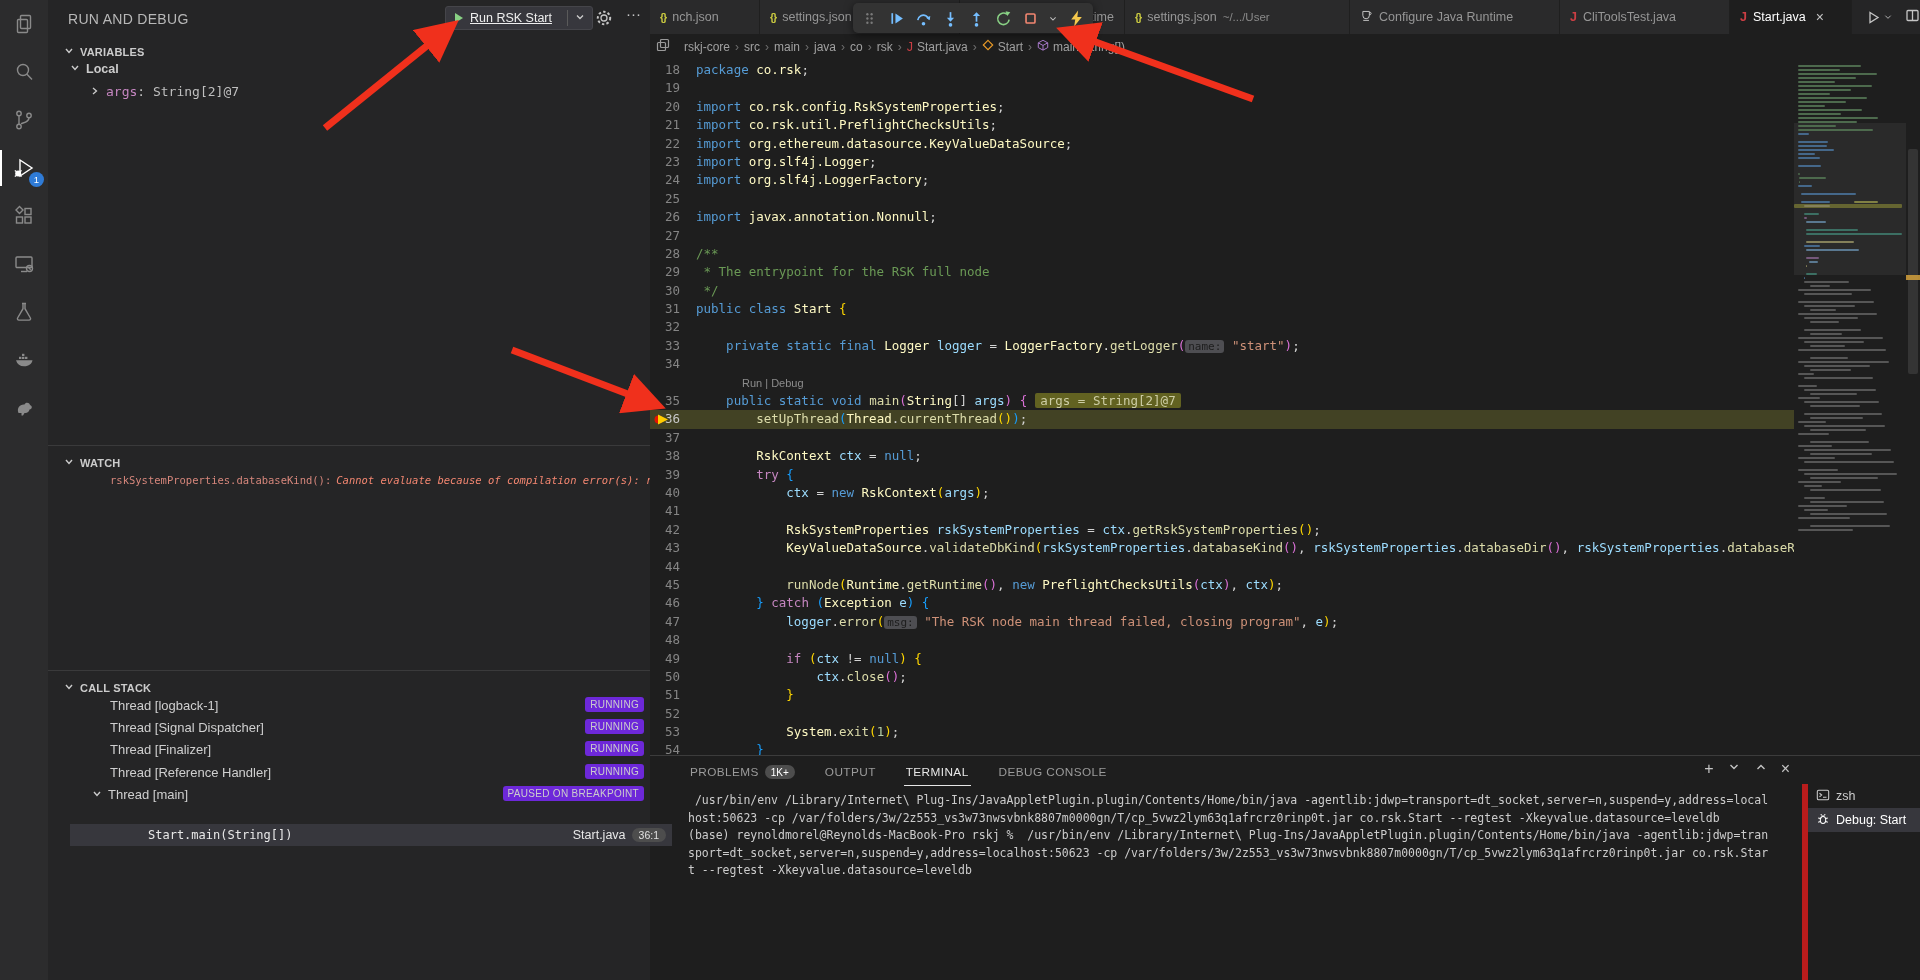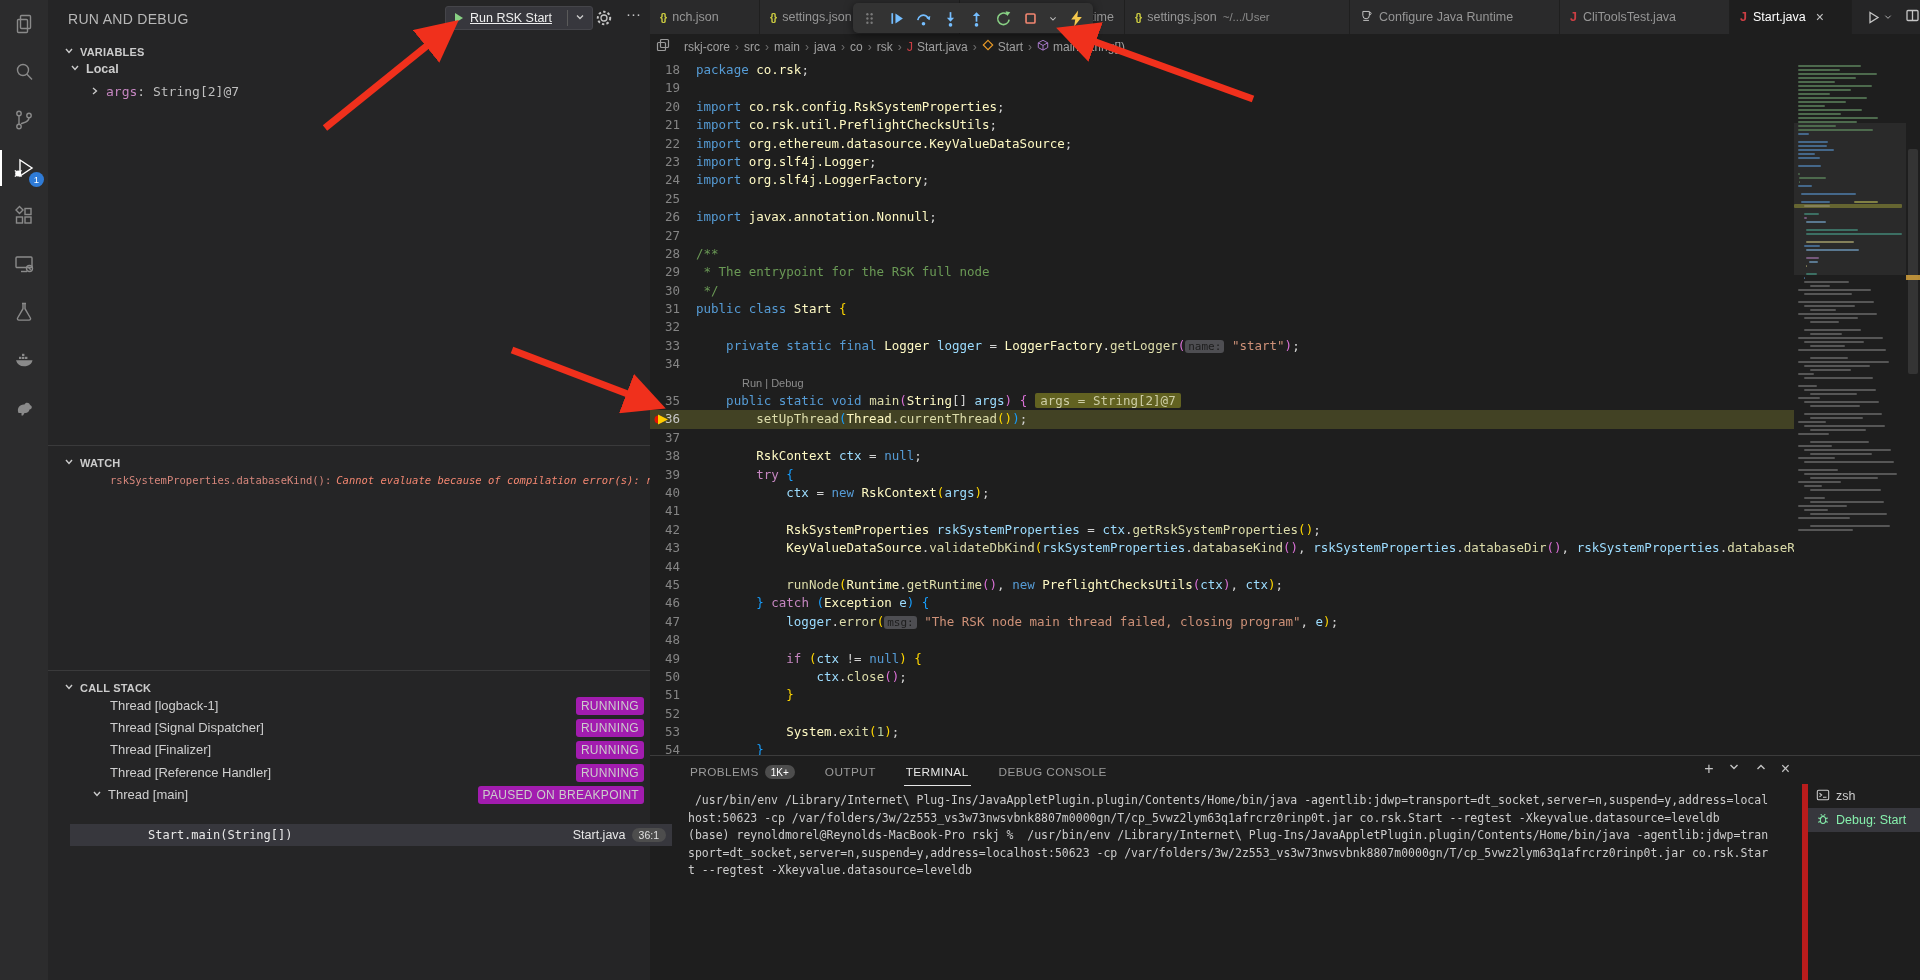--- a/index.html
+++ b/index.html
@@ -36,21 +36,21 @@
   #var-args .tw { margin:0 6px 0 42px; }
   .var-name { color:#C586C0; }
   .var-val { color:#bfbfbf; }
   #watch-row { top:470px; height:20px; font-family:"DejaVu Sans Mono", monospace; font-size:10.5px; white-space:nowrap; overflow:hidden; padding-left:62px; }
   .watch-expr { color:#d7877c; }
   .watch-err { color:#F48771; font-style:italic; margin-left:5px; }
   .cs-row { position:absolute; left:0; width:100%; height:22.4px; display:flex; align-items:center; font-size:13px; color:#cfcfcf; cursor:pointer; }
   .cs-row .lbl { margin-left:62px; }
   .cs-row .tw { margin:0 6px 0 44px; }
   .cs-row .tw + .lbl { margin-left:0; }
-  .badge { position:absolute; right:6px; top:2.5px; background:#a21caf; color:#cccccc; font-size:12px; padding:2px 5px; border-radius:3px; letter-spacing:.3px; }
+  .badge { position:absolute; right:6px; top:2.5px; background:#6d28d9; color:#cccccc; font-size:10px; padding:2px 5px; border-radius:3px; letter-spacing:.3px; }
   .frame-row { position:absolute; left:0; width:100%; height:22px; background:#37373d; display:flex; align-items:center; font-size:12.5px; color:#e8e8e8; cursor:pointer; }
   .frame-row .lbl { margin-left:78px; font-family:"DejaVu Sans Mono", monospace; font-size:12px; }
   .frame-right { position:absolute; right:6px; display:flex; align-items:center; gap:6px; }
   .pos-pill { background:#4d4d4d; border-radius:9px; padding:1px 7px; font-size:10.5px; color:#e0e0e0; }
 
   
   #main { position:absolute; left:650px; top:0; width:1270px; height:980px; background:#1e1e1e; }
   #tabbar { position:absolute; left:0; top:0; width:100%; height:34px; background:#252526; display:flex; }
   .tab { height:34px; display:flex; align-items:center; padding:0 10px; background:#2a2a2b; border-right:1px solid #1f1f1f;
      font-size:12.5px; color:#969696; cursor:pointer; overflow:hidden; white-space:nowrap; }
@@ -91,21 +91,21 @@
   #panel-tabs { position:absolute; left:38px; top:0; height:32px; display:flex; align-items:center; gap:26px; font-size:11.8px; letter-spacing:.4px; color:#9b9b9b; }
   .ptab { display:flex; align-items:center; gap:6px; cursor:pointer; padding:6px 2px; }
   .ptab.active { color:#e7e7e7; border-bottom:1px solid #e7e7e7; }
   .pbadge { background:#4d4d4d; color:#ffffff; font-size:10px; border-radius:10px; padding:1.5px 6px; letter-spacing:0; }
   #panel-actions { position:absolute; right:130px; top:4px; display:flex; gap:13px; align-items:center; color:#c5c5c5; }
   #panel-actions svg { width:14px; height:14px; fill:none; stroke:currentColor; stroke-width:1.4; }
   #panel-actions .tchar { font-size:16px; line-height:14px; cursor:pointer; }
   #term { position:absolute; left:38px; top:36px; width:1108px; font-family:"DejaVu Sans Mono", monospace; font-size:11.5px; line-height:17.6px; color:#cccccc; white-space:pre; overflow:hidden; }
   #term-side { position:absolute; right:0; top:28px; bottom:0; width:118px; border-left:6px solid #b91c1c; }
   .ts-row { height:24px; display:flex; align-items:center; gap:6px; padding-left:8px; font-size:12.5px; color:#cccccc; cursor:pointer; }
-  .ts-row.selected { background:#37373d; color:#86efac; }
+  .ts-row.selected { background:#37373d; color:#ffffff; }
   .ts-row svg { width:14px; height:14px; fill:none; stroke:currentColor; stroke-width:1.2; }
 
   
   #dbg-toolbar { position:absolute; left:853px; top:3px; width:240px; height:30px; background:#333333; border-radius:5px;
      box-shadow:0 2px 8px rgba(0,0,0,0.55); display:flex; align-items:center; justify-content:space-evenly; z-index:60; }
   #dbg-toolbar .dbtn { width:20px; height:20px; display:flex; align-items:center; justify-content:center; cursor:pointer; }
   #dbg-toolbar svg { width:17px; height:17px; }
 
   
   #arrows { position:absolute; inset:0; width:1920px; height:980px; z-index:999; pointer-events:none; }

